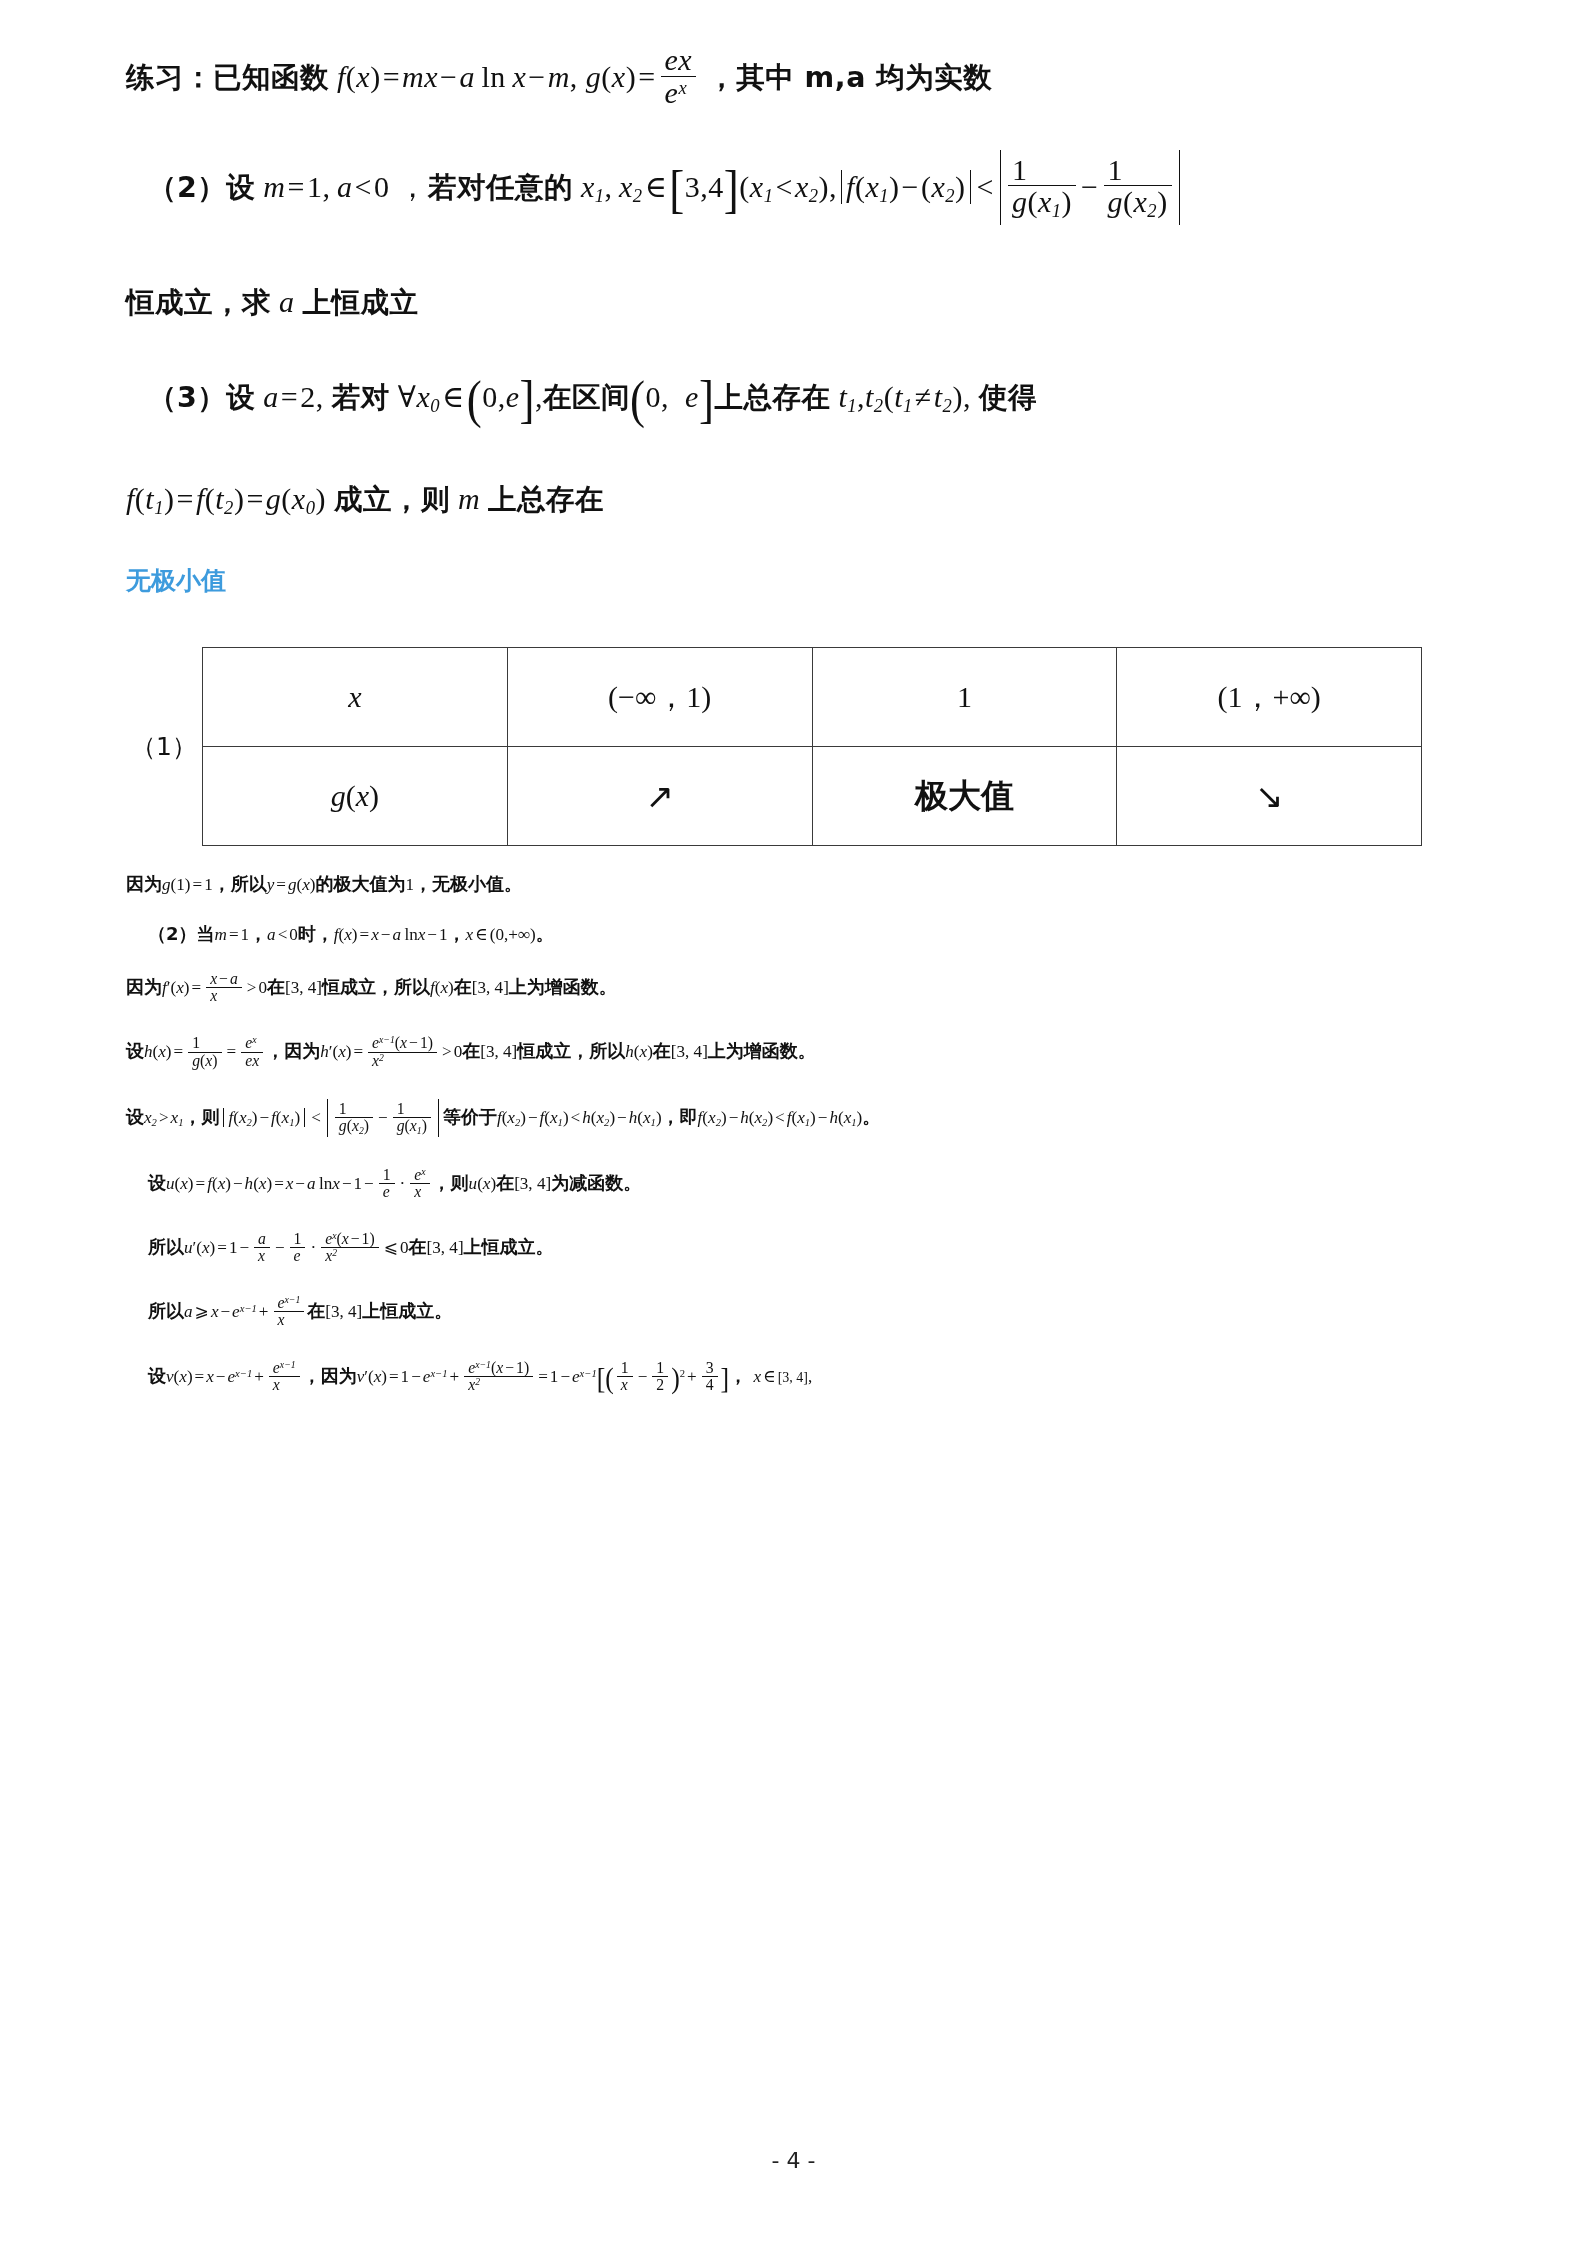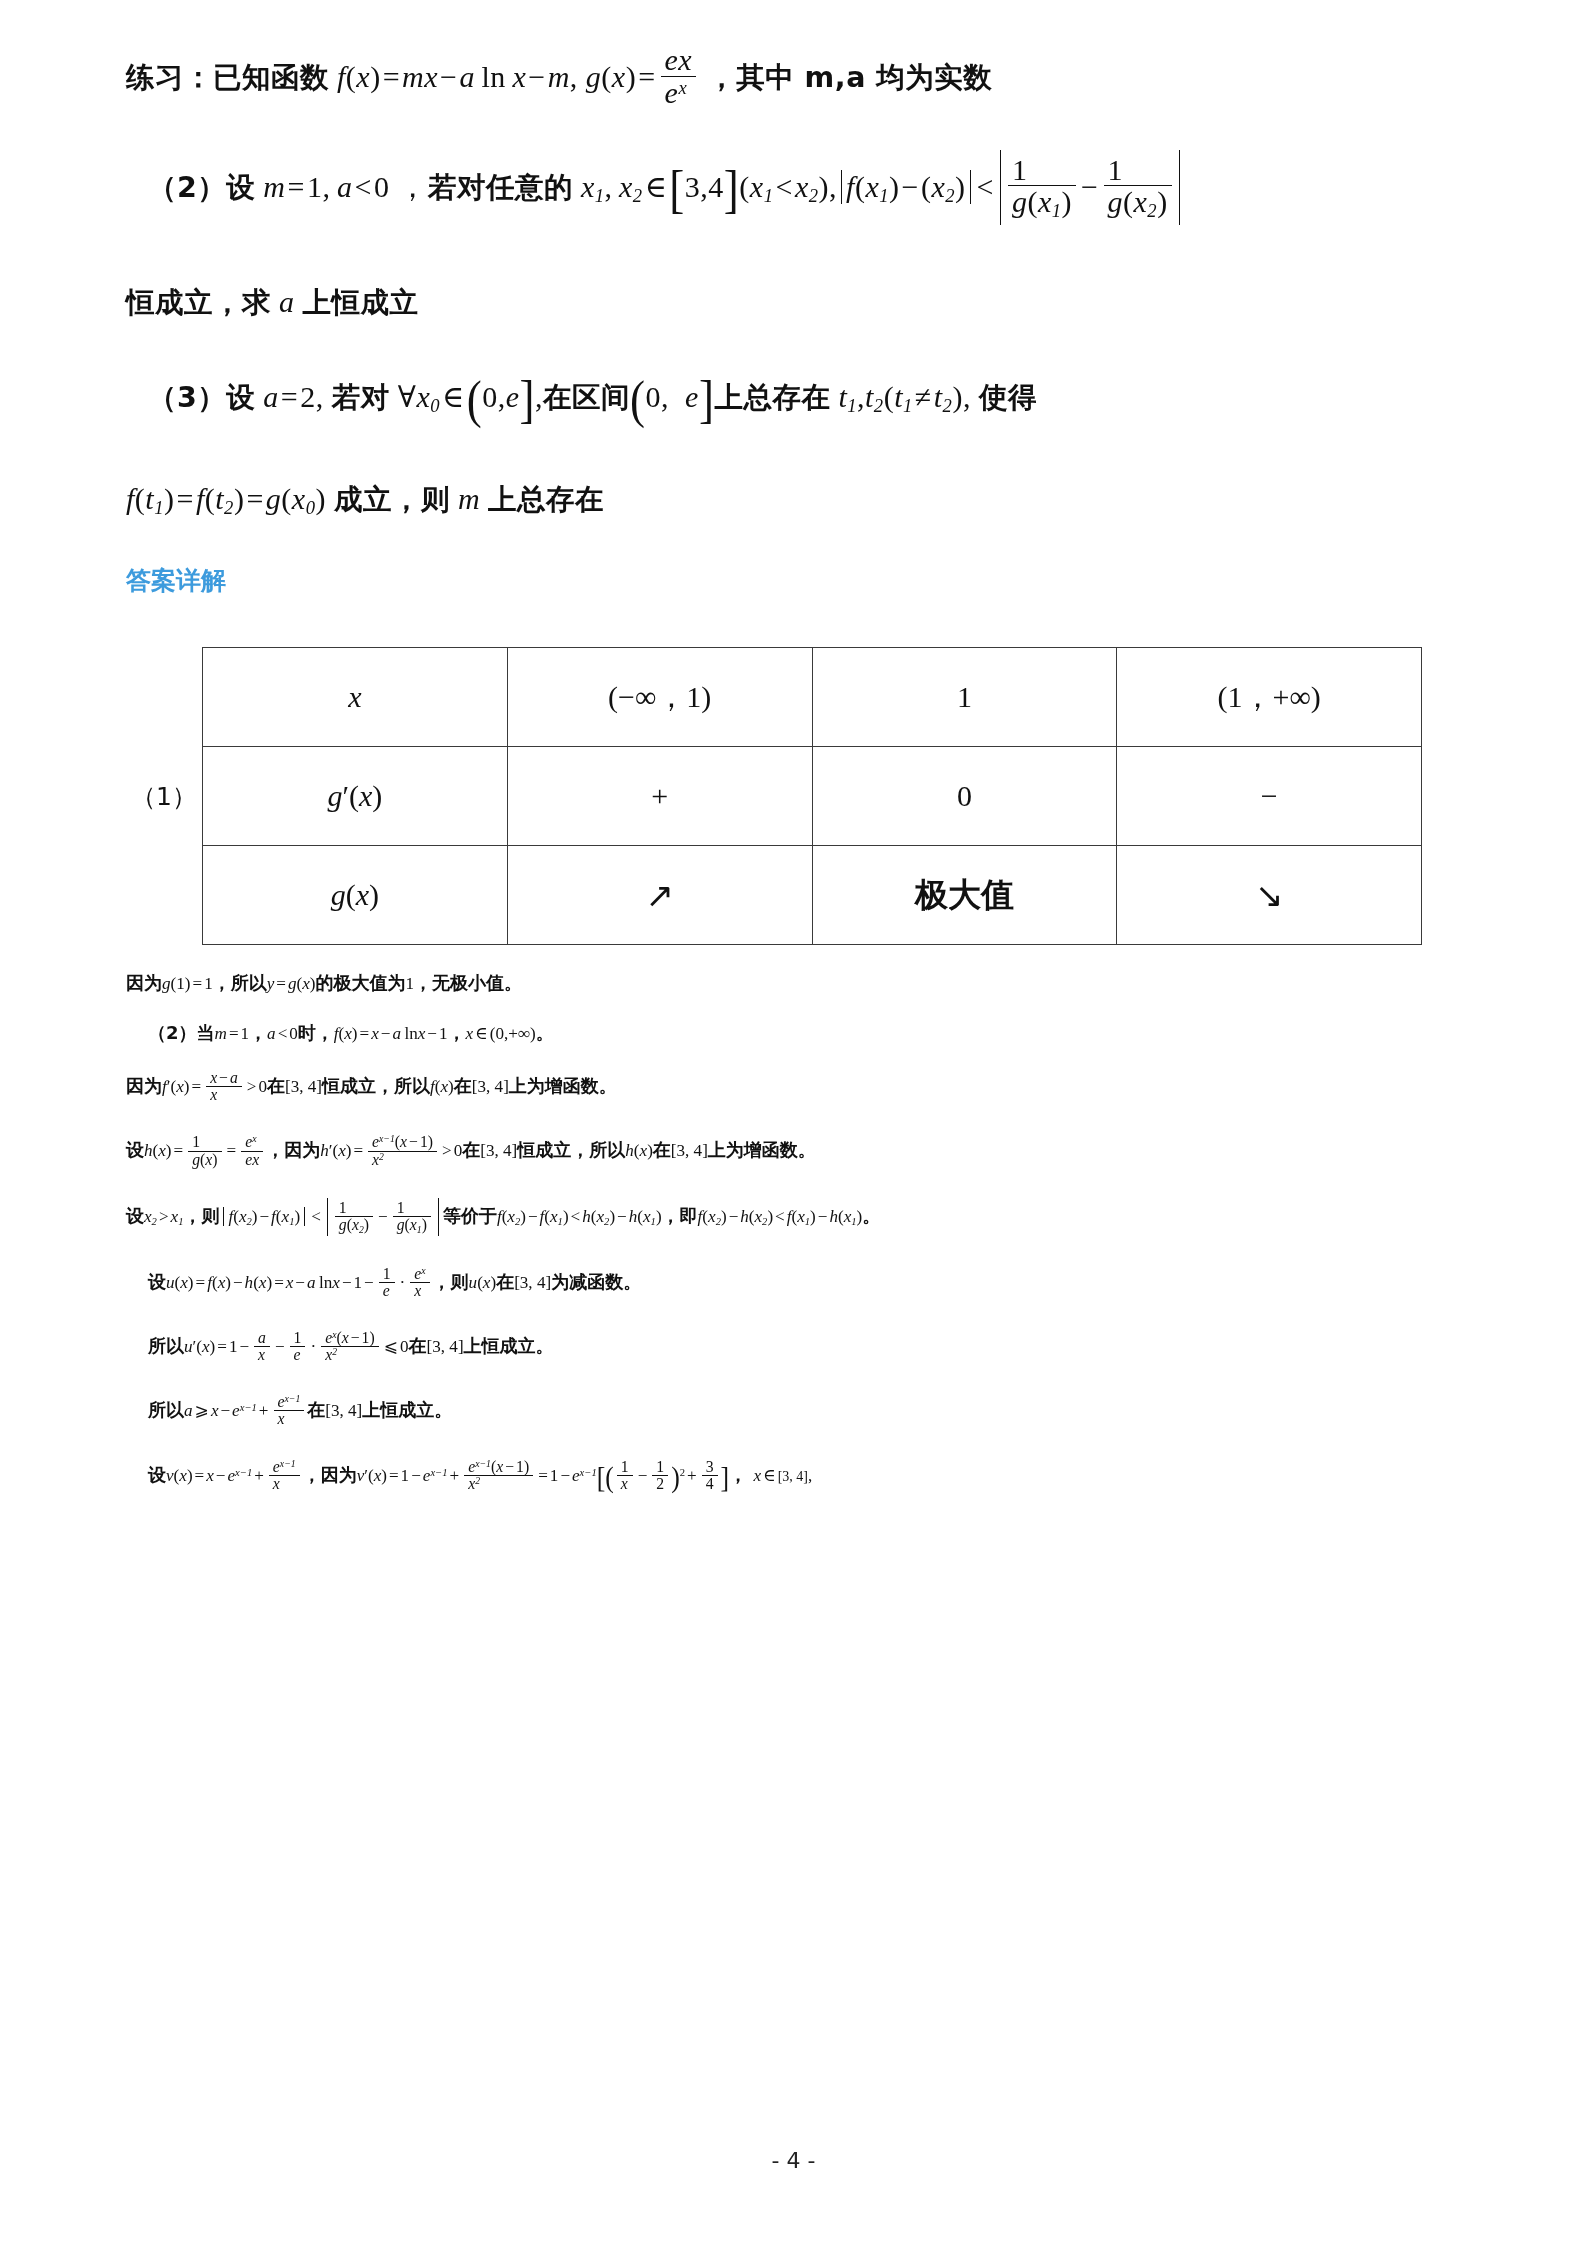--- a/index.html
+++ b/index.html
@@ -179,39 +179,33 @@
   </div>
 
   <div class="q-line indent">
     <span class="cjk">（3）</span><span class="cjk">设</span>&nbsp;<span class="mi">a</span><span class="op">=</span><span class="mn">2,</span>&nbsp;<span class="cjk">若对</span>&nbsp;<span class="upr">∀</span><span class="mi">x</span><sub>0</sub><span class="op">∈</span><span class="bigb">(</span><span class="mn">0,</span><span class="mi">e</span><span class="bigb">]</span>,<span class="cjk">在区间</span><span class="bigb">(</span><span class="mn">0,</span>&nbsp;&nbsp;<span class="mi">e</span><span class="bigb">]</span><span class="cjk">上总存在</span>&nbsp;<span class="mi">t</span><sub>1</sub>,<span class="mi">t</span><sub>2</sub>(<span class="mi">t</span><sub>1</sub><span class="op">≠</span><span class="mi">t</span><sub>2</sub>),&nbsp;<span class="cjk">使得</span>
   </div>
 
   <div class="q-line">
     <span class="mi">f</span>(<span class="mi">t</span><sub>1</sub>)<span class="op">=</span><span class="mi">f</span>(<span class="mi">t</span><sub>2</sub>)<span class="op">=</span><span class="mi">g</span>(<span class="mi">x</span><sub>0</sub>)&nbsp;<span class="cjk">成立，则</span>&nbsp;<span class="mi">m</span>&nbsp;<span class="cjk">上总存在</span>
   </div>
 
-  <div class="ans-head" style="color:#3d9bdd">答案详解</div>
+  <div class="ans-head" style="color:#3d9bdd">无极小值</div>
 
   <div class="table-wrap">
     <div class="table-label">（1）</div>
     <table class="var-table">
       <tbody>
         <tr>
           <td><span class="mi">x</span></td>
           <td><span class="mn">(−∞，1)</span></td>
           <td><span class="mn">1</span></td>
           <td><span class="mn">(1，+∞)</span></td>
         </tr>
         <tr>
-          <td><span class="mi">g</span>′(<span class="mi">x</span>)</td>
-          <td><span class="mn">+</span></td>
-          <td><span class="mn">0</span></td>
-          <td><span class="mn">−</span></td>
-        </tr>
-        <tr>
           <td><span class="mi">g</span>(<span class="mi">x</span>)</td>
           <td><span class="arrow-up">↗</span></td>
           <td class="cjk-cell">极大值</td>
           <td><span class="arrow-dn">↘</span></td>
         </tr>
       </tbody>
     </table>
   </div>
 
   <div class="sol">

